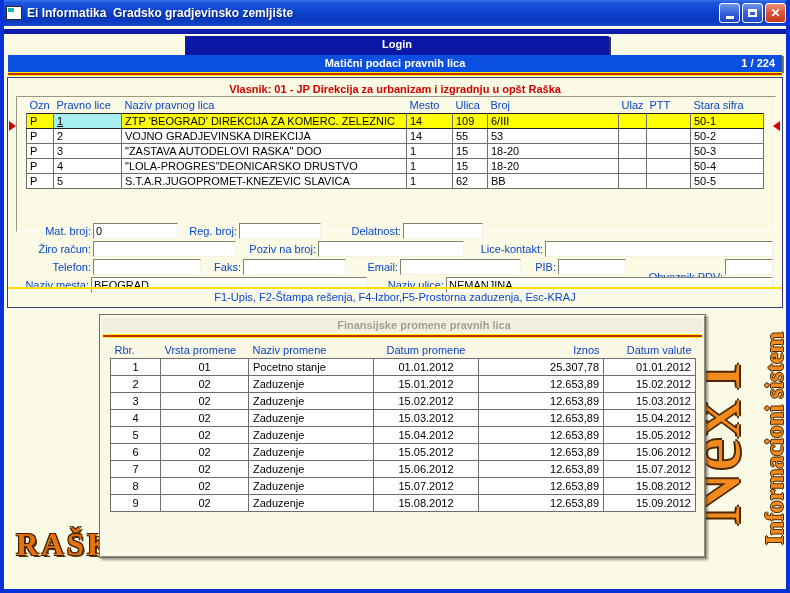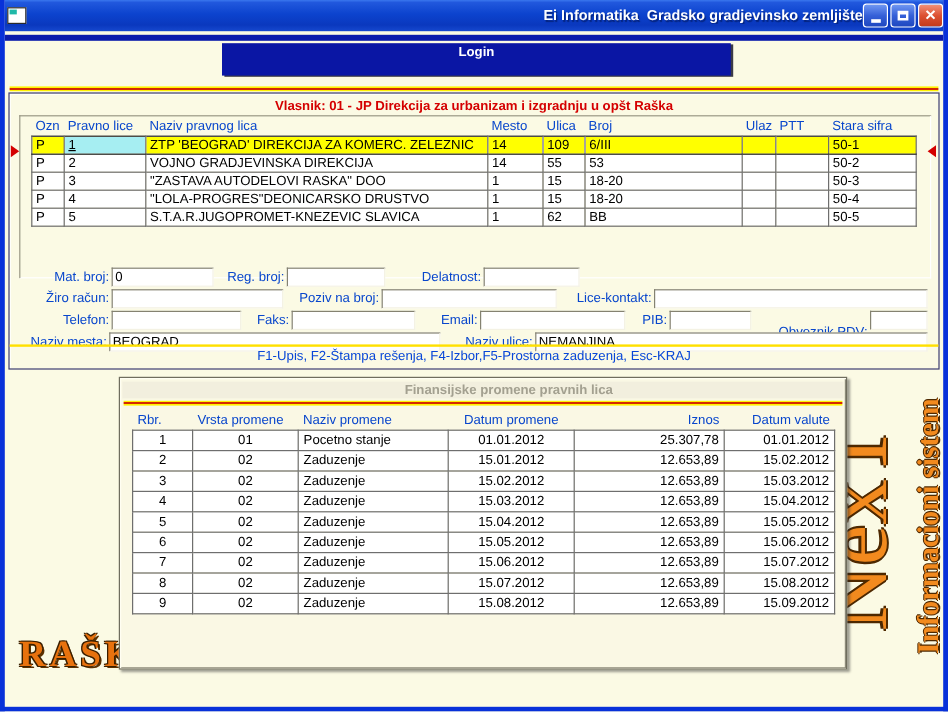--- a/index.html
+++ b/index.html
@@ -7,21 +7,21 @@
   body { font-family:"Liberation Sans", sans-serif; font-size:11px; }
 
   #app { position:relative; width:790px; height:593px; background:#FBFAE4; overflow:hidden;
          border-left:4px solid #0831D9; border-right:4px solid #0831D9; border-bottom:4px solid #0831D9; }
 
   
   #titlebar { position:absolute; left:-4px; top:0; width:790px; height:26px;
     background:linear-gradient(180deg,#3A77EE 0%,#2158DD 8%,#0C43CE 45%,#0A38BE 80%,#1648CE 100%);
     display:flex; align-items:center; padding:0 4px 0 6px; }
   #app-title { color:#fff; font-weight:bold; font-size:12px; text-shadow:1px 1px 1px #04227a; white-space:pre; flex:1;
-    overflow:hidden;text-align:right; }
+    overflow:hidden; }
   .appicon { width:16px; height:14px; margin-right:5px; background:#fff; border:1px solid #2a2a2a; position:relative; flex:none; }
   .appicon::after { content:""; position:absolute; left:1px; top:1px; width:6px; height:4px; background:#1FB8A8; }
   .winbtns { display:flex; gap:2px; }
   .winbtn { width:21px; height:20px; border:1px solid #fff; border-radius:3px; color:#fff;
     display:flex; align-items:center; justify-content:center; font-weight:bold; font-size:11px;
     background:linear-gradient(180deg,#6F97F2 0%,#3560D8 50%,#1E47C0 100%); cursor:default; }
   .winbtn.close { background:linear-gradient(180deg,#F09078 0%,#DD5132 50%,#C23A1C 100%); font-size:12px; }
   .minglyph { display:block; width:8px; height:3px; background:#fff; margin-top:9px; }
   .maxglyph { display:block; width:9px; height:8px; border:2px solid #fff; border-top-width:3px; }
 
@@ -122,20 +122,24 @@
         </span>
       <span class="winbtn close">
           <span>✕</span>
         </span>
     </span>
   </div>
 
   <div id="menustrip"></div>
   <div id="login-bar">Login</div>
 
+  <div id="header-bar">
+    <span>Matični podaci pravnih lica</span>
+    <span id="pager">1 / 224</span>
+  </div>
   <div class="tricolor" id="line-top"></div>
 
   <div id="main-panel">
     <div id="owner-banner">Vlasnik: 01 - JP Direkcija za urbanizam i izgradnju u opšt Raška</div>
 
     <div id="table-frame">
       <table class="legal">
         <colgroup>
           <col style="width:27px">
             <col style="width:68px">

